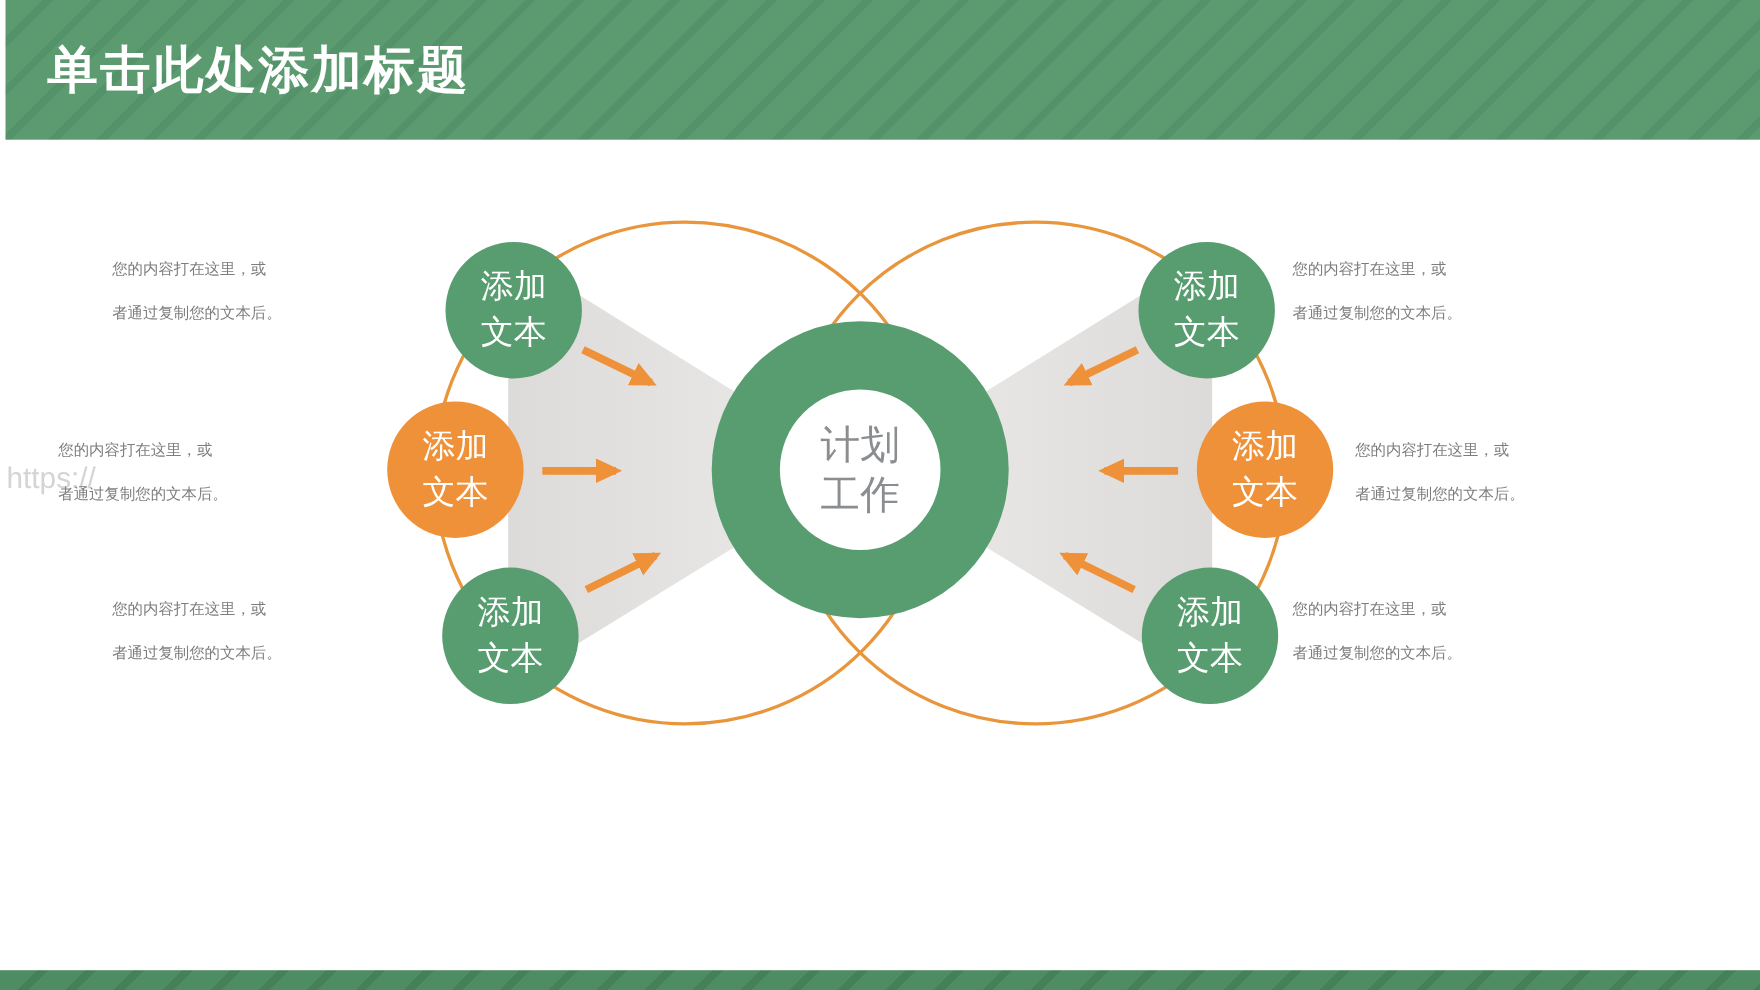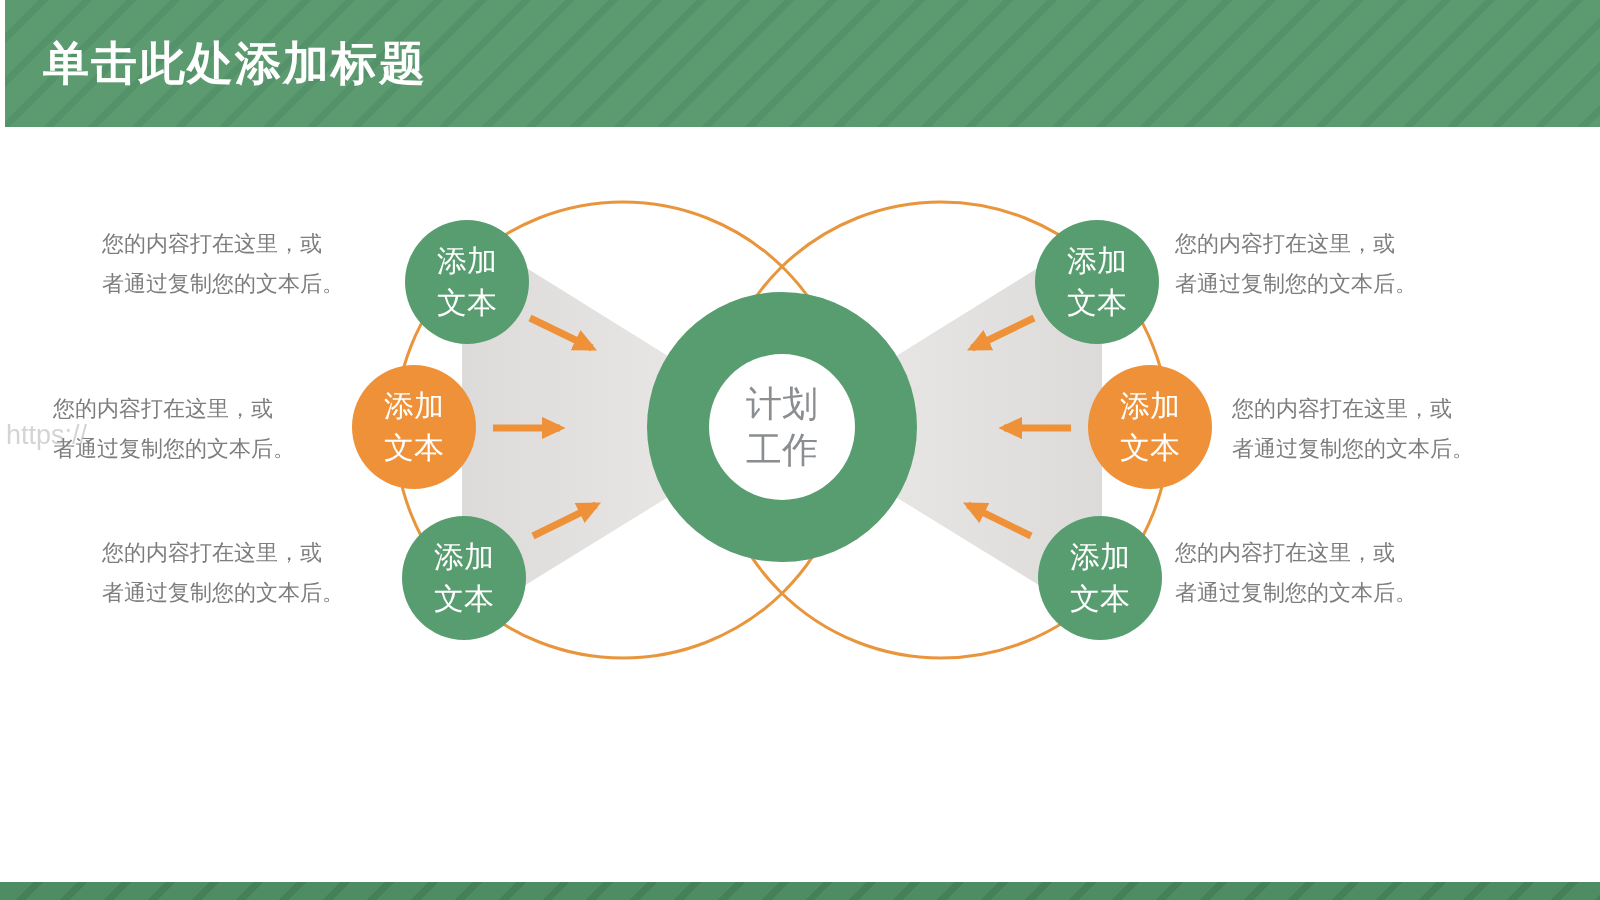--- a/index.html
+++ b/index.html
@@ -41,21 +41,21 @@
   }
   .node.green{background:#579d6f;}
   .node.orange{background:#ee9138;}
   
   .center-label{
     position:absolute;left:702px;top:381px;width:160px;z-index:3;
     text-align:center;font-size:36px;line-height:46px;color:#8b8e90;
   }
   
   .caption{
-    position:absolute;z-index:3;font-size:22px;line-height:40px;
+    position:absolute;z-index:3;font-size:14px;line-height:40px;
     color:#7d7d7d;white-space:nowrap;
   }
   .cap-lt{left:102px;top:224px;}
   .cap-lm{left:53px; top:389px;}
   .cap-lb{left:102px;top:533px;}
   .cap-rt{left:1175px;top:224px;}
   .cap-rm{left:1232px;top:389px;}
   .cap-rb{left:1175px;top:533px;}
   
   .n-lt{left:405px;top:220px;}

